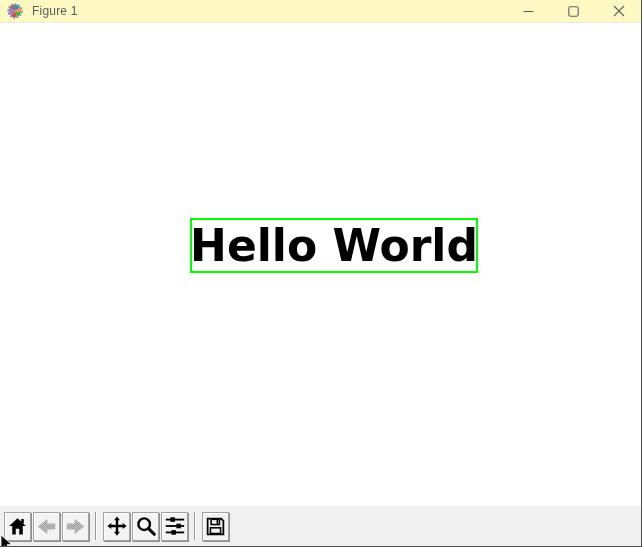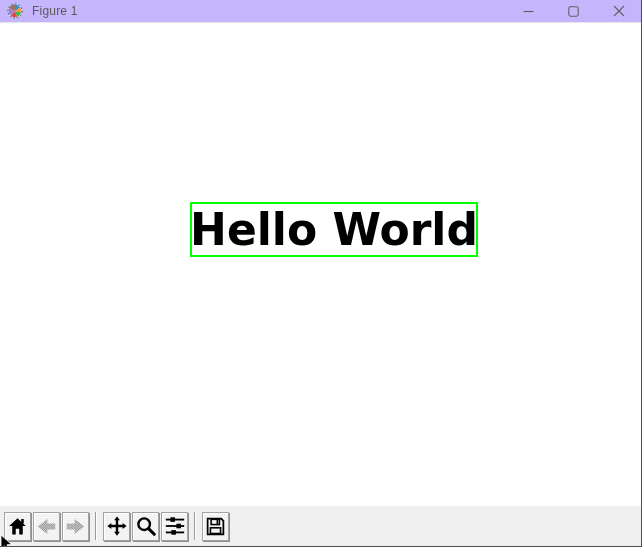--- a/index.html
+++ b/index.html
@@ -9,41 +9,41 @@
     background:#ffffff;
     overflow:hidden;
     font-family:"Liberation Sans","DejaVu Sans",sans-serif;
     box-sizing:border-box;
     border-right:1px solid #4f4f4f;
     border-bottom:1px solid #4f4f4f;
   }
   
   .titlebar{
     position:absolute;top:0;left:0;right:0;height:23px;
-    background:#c4b5fd;
+    background:#fef9c3;
     display:flex;align-items:center;
     border-bottom:1px solid #e7e7e7;
     box-sizing:border-box;
   }
   .titlebar .app-icon{width:16px;height:16px;margin-left:7px;flex:0 0 auto;display:block;}
   .titlebar .title{
     margin-left:9px;font-size:12px;color:#5a5a5a;letter-spacing:.2px;
     white-space:nowrap;
   }
   .caption-buttons{margin-left:auto;display:flex;height:100%;}
   .caption-btn{
     width:45px;height:100%;
     display:flex;align-items:center;justify-content:center;
     background:transparent;border:0;padding:0;cursor:default;
   }
   .caption-btn svg{display:block;}
   
   .canvas{position:absolute;left:0;top:23px;width:642px;height:484px;background:#ffffff;}
   .hello-box{
-    position:absolute;left:190px;top:179px;
+    position:absolute;left:190px;top:195px;
     width:284px;height:51px;
     border:2px solid #00ff00;
     display:flex;align-items:center;justify-content:center;
     overflow:hidden;
   }
   .hello-text{
     font-family:"DejaVu Sans","Liberation Sans",sans-serif;
     font-weight:700;font-size:44px;line-height:1;color:#000;
     white-space:nowrap;
   }

